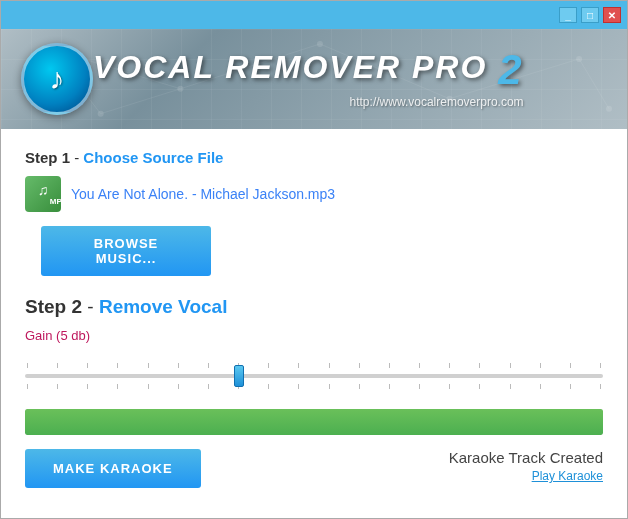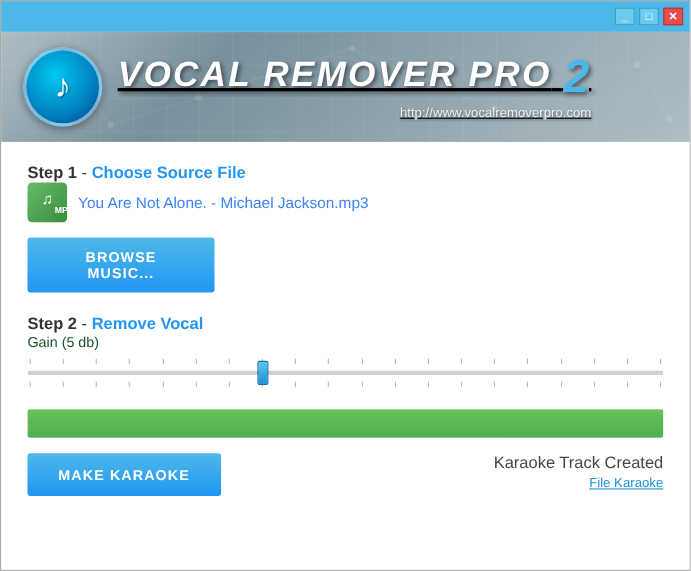--- a/index.html
+++ b/index.html
@@ -100,24 +100,22 @@
       flex-shrink: 0;
     }
 
     .logo-note {
       font-size: 30px;
       color: white;
       text-shadow: 1px 1px 2px rgba(0,0,0,0.5);
     }
 
     .header-text {
-      margin-left: 14px;
       position: relative;
       z-index: 1;
-      text-decoration: underline;
     }
 
     .app-title {
       font-size: 32px;
       font-weight: 900;
       color: white;
       text-shadow: 2px 2px 4px rgba(0,0,0,0.5);
       letter-spacing: 2px;
       text-transform: uppercase;
       line-height: 1;
@@ -143,20 +141,21 @@
       padding: 20px 24px;
       flex: 1;
       display: flex;
       flex-direction: column;
       gap: 0;
     }
 
     .step-title {
       font-size: 15px;
       color: #333;
+      margin-bottom: 10px;
     }
 
     .step-title .step-num {
       color: #333;
       font-weight: bold;
     }
 
     .step-title .step-action {
       color: #2196f3;
       font-weight: bold;
@@ -206,33 +205,34 @@
       border: none;
       padding: 10px 24px;
       font-size: 13px;
       font-weight: bold;
       letter-spacing: 1px;
       cursor: pointer;
       border-radius: 3px;
       text-transform: uppercase;
       margin-bottom: 20px;
       width: 170px;
+      margin-left: 16px;
     }
 
     
     .step2-title {
-      font-size: 15px;
+      font-size: 19px;
       color: #333;
-      margin-bottom: 0;
+      margin-bottom: 10px;
     }
 
     .gain-label {
       font-size: 13px;
-      color: #14532d;
-      margin-bottom: 8px;
+      color: #be185d;
+      margin-bottom: 20px;
     }
 
     
     .slider-container {
       position: relative;
       margin-bottom: 20px;
     }
 
     .slider-track {
       width: 100%;
@@ -452,18 +452,18 @@
     </div>
 
     <div class="progress-bar-container">
       <div class="progress-bar-fill"></div>
     </div>
 
     <div class="bottom-row">
       <button class="btn-karaoke">MAKE KARAOKE</button>
       <div class="karaoke-status">
         <span class="karaoke-created">Karaoke Track Created</span>
-        <span class="play-karaoke-link">File Karaoke</span>
+        <span class="play-karaoke-link">Play Karaoke</span>
       </div>
     </div>
 
   </div>
 </div>
 
 </body></html>

